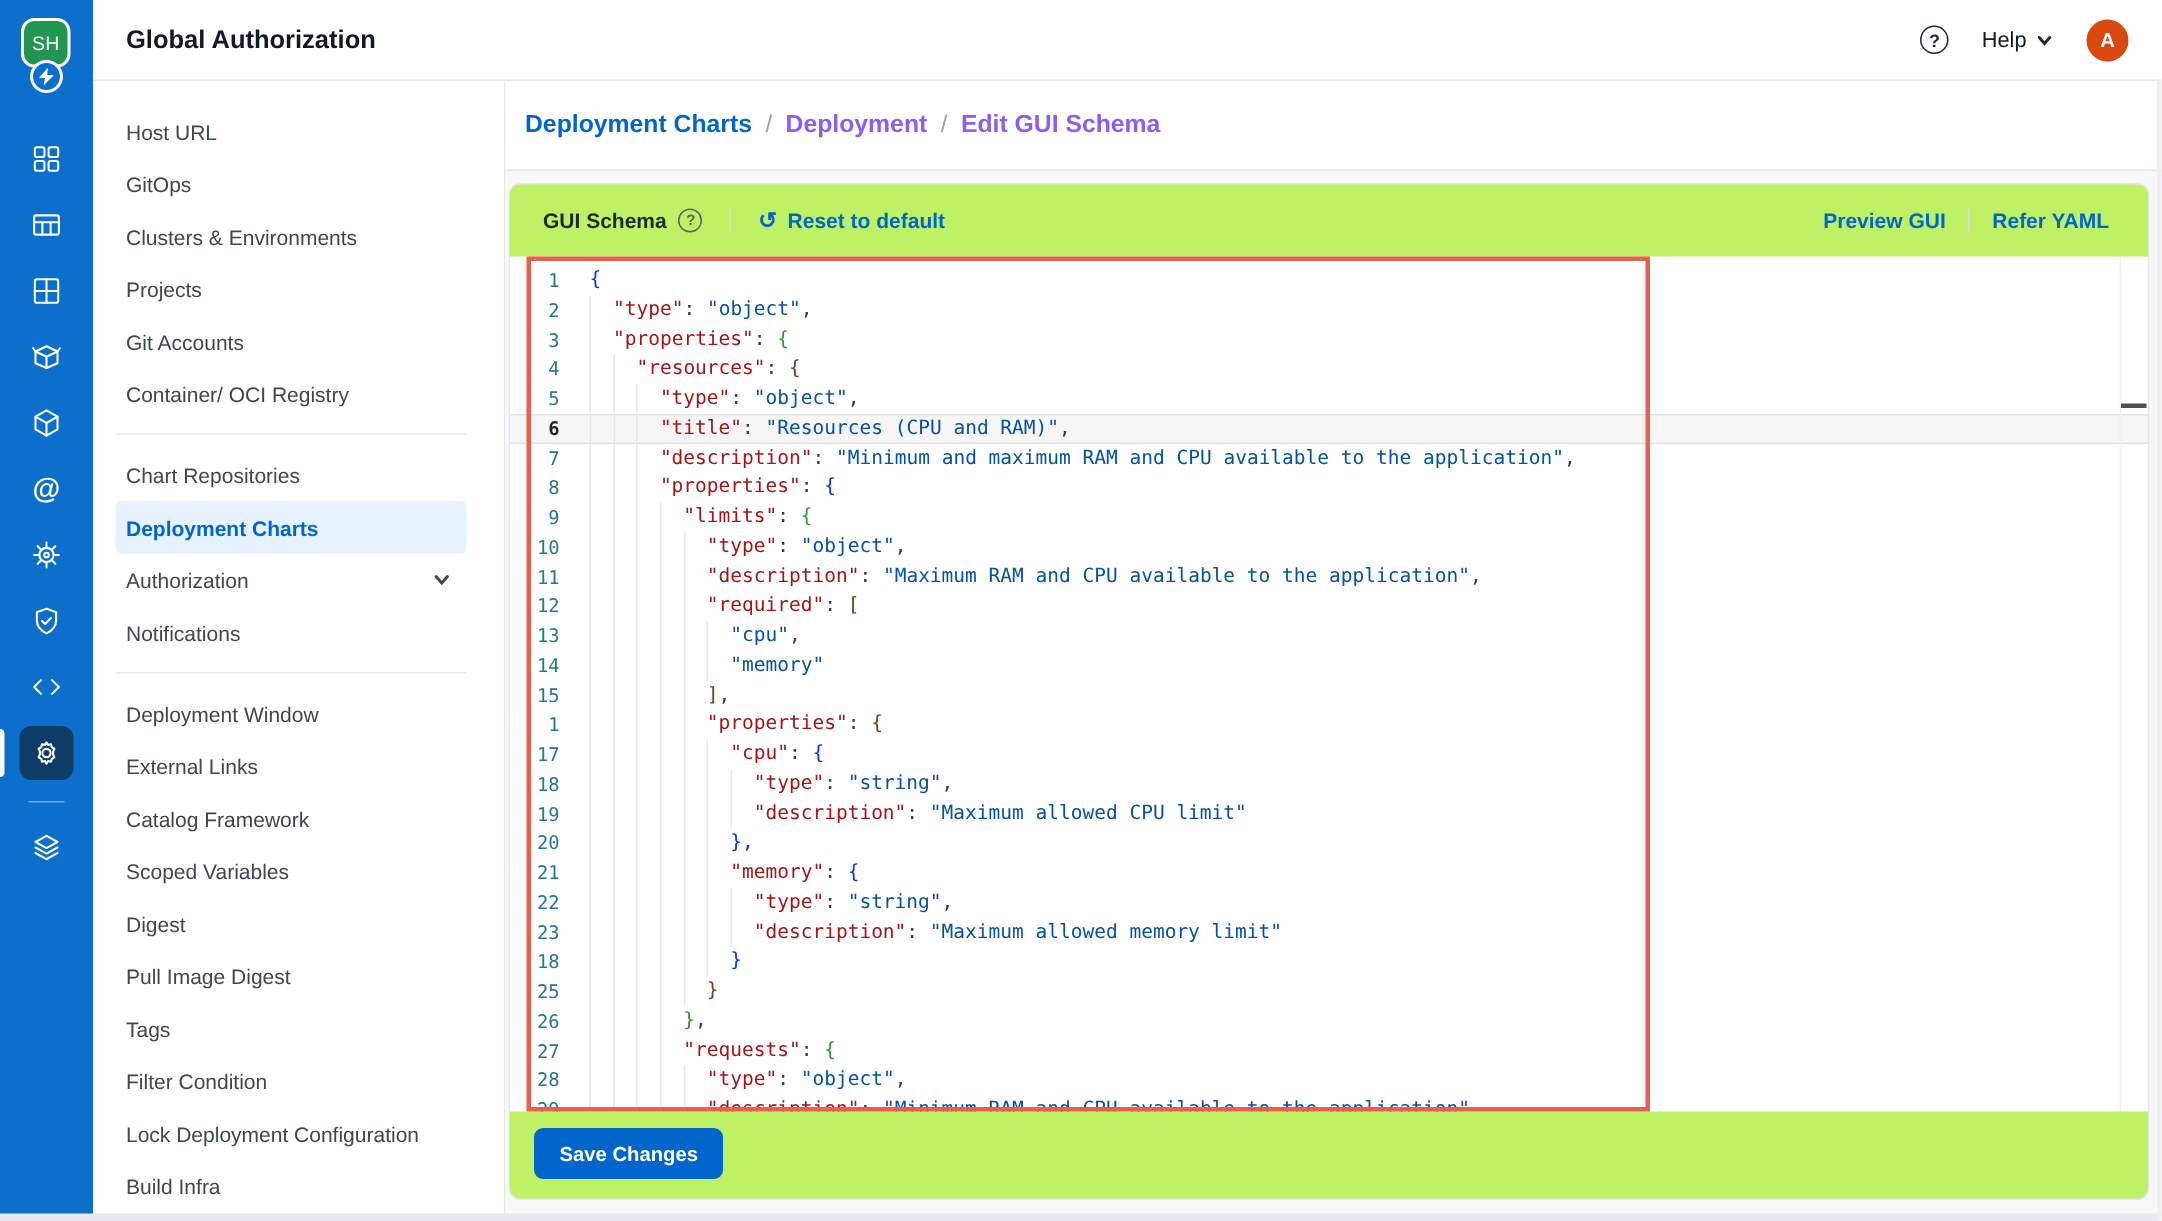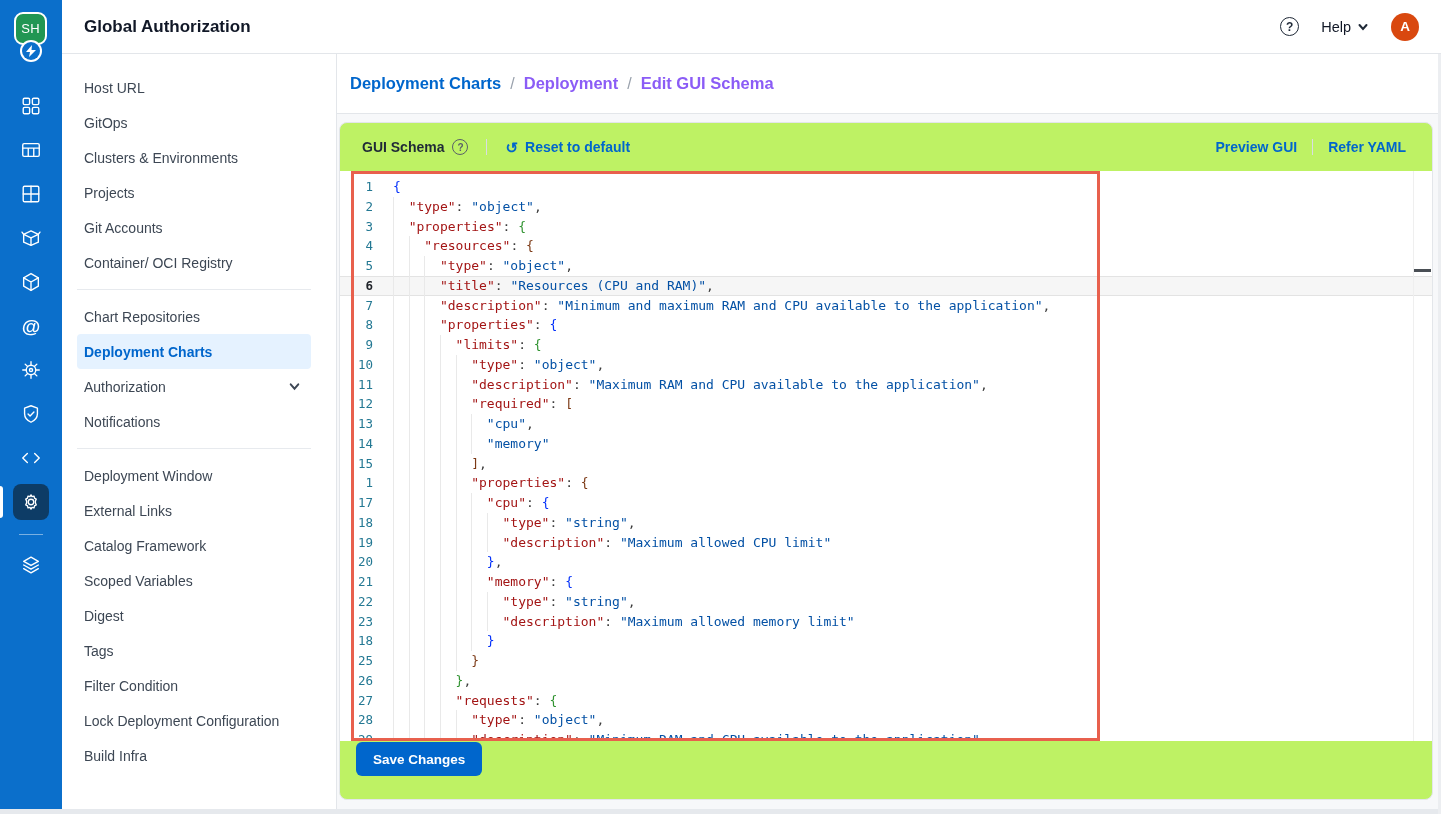--- a/index.html
+++ b/index.html
@@ -85,21 +85,21 @@
   .guide{display:inline-block;width:2ch;height:19.75px;border-left:1px solid #E9E9E9;vertical-align:top;}
   .cl:first-child .guide,{border-left:none;}
   .tk-k{color:var(--k);}  .tk-s{color:var(--s);}  .tk-p{color:#3B3B3B;}
   .tk-b1{color:var(--b1);} .tk-b2{color:var(--b2);} .tk-b3{color:var(--b3);}
 
   .annotation-box{position:absolute;left:11px;top:48px;width:749px;height:570px;
     border:3px solid var(--annotation);z-index:6;pointer-events:none;}
   .editor-sep{position:absolute;left:1073px;top:48px;width:1px;height:570px;background:#EFEFEF;z-index:4;}
   .scroll-mark{position:absolute;left:1074px;top:146px;width:17px;height:3px;background:#4A4F55;z-index:7;cursor:pointer;}
 
-  .card-footer{position:absolute;left:0;bottom:10px;width:100%;height:60px;display:flex;align-items:center;padding-left:16px;}
+  .card-footer{position:absolute;left:0;bottom:0;width:100%;height:60px;display:flex;align-items:center;padding-left:16px;}
   .save-btn{height:34px;padding:0 17px;background:var(--accent);color:#fff;border:none;border-radius:6px;
     font-family:"Liberation Sans",sans-serif;font-size:13.5px;font-weight:700;cursor:pointer;}
 
   
   .edge-bottom{position:absolute;left:0;bottom:0;width:100%;height:5px;background:#E6E9ED;z-index:40;}
   .edge-right{position:absolute;top:54px;right:0;width:3px;height:760px;background:#ECEEF1;z-index:40;}
 </style>
 </head>
 <body>
 
@@ -246,20 +246,23 @@
       <span>External Links</span>
     </div>
     <div class="side-item">
       <span>Catalog Framework</span>
     </div>
     <div class="side-item">
       <span>Scoped Variables</span>
     </div>
     <div class="side-item">
       <span>Digest</span>
+    </div>
+    <div class="side-item">
+      <span>Pull Image Digest</span>
     </div>
     <div class="side-item">
       <span>Tags</span>
     </div>
     <div class="side-item">
       <span>Filter Condition</span>
     </div>
     <div class="side-item">
       <span>Lock Deployment Configuration</span>
     </div>

